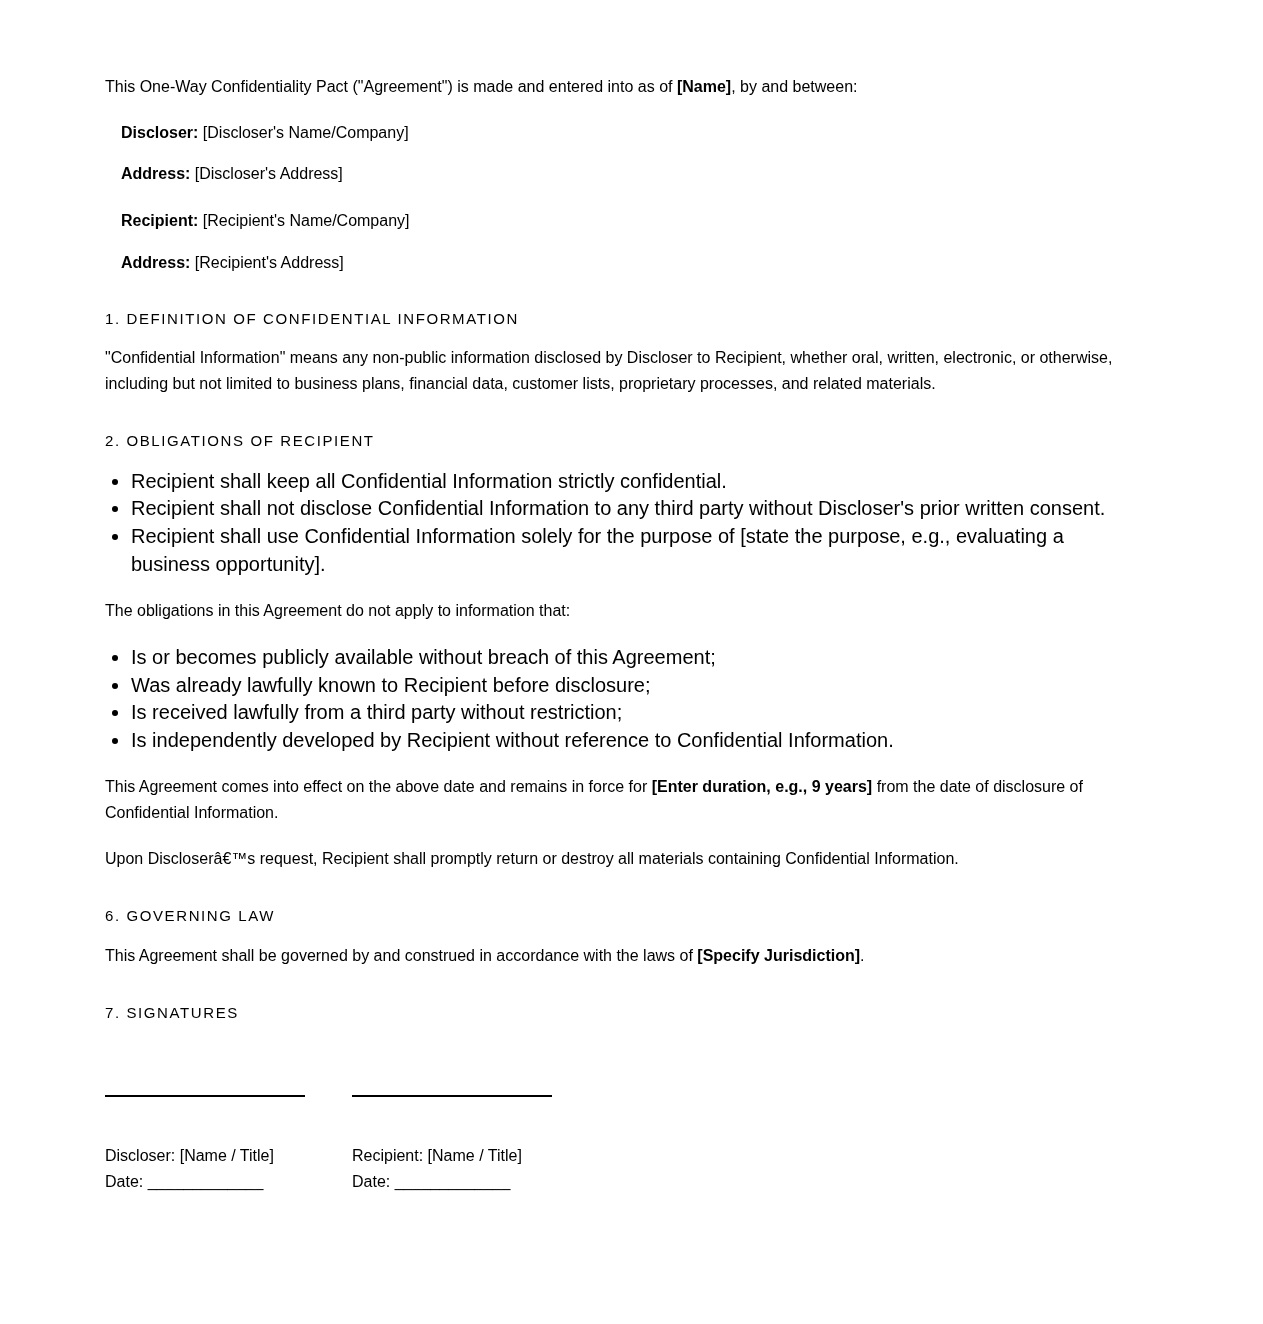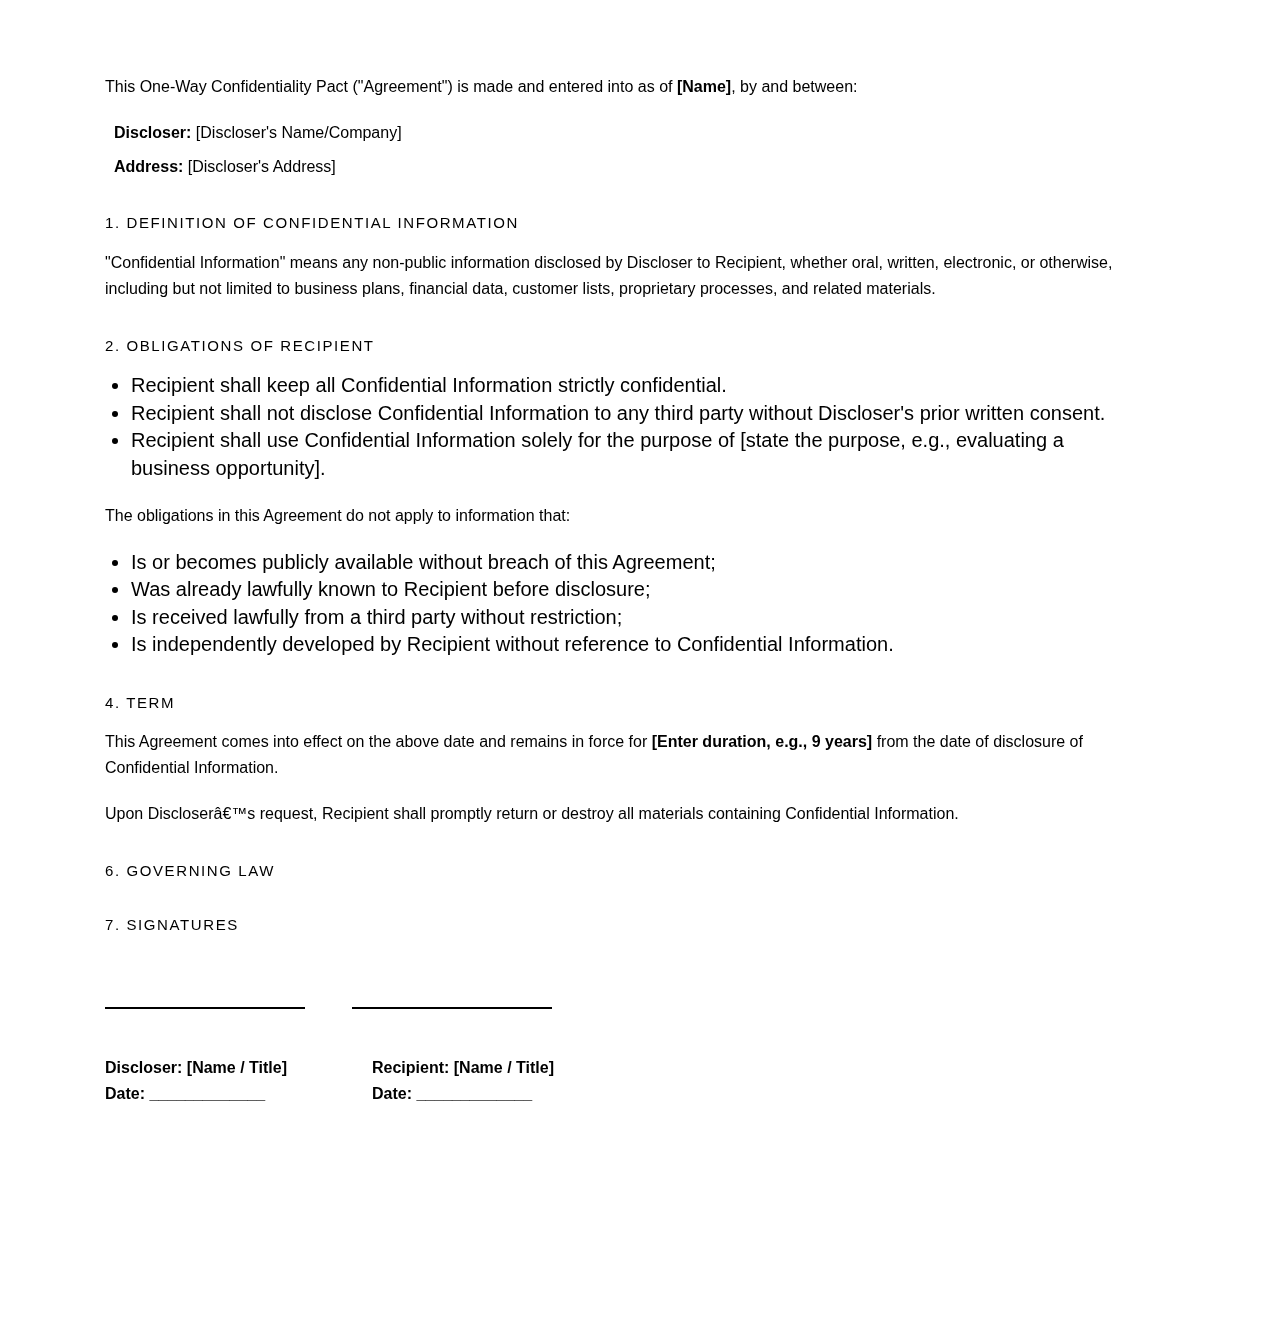--- a/index.html
+++ b/index.html
@@ -32,21 +32,21 @@
     font-size: 16px;
     line-height: 1.62;
     margin: 0 0 20px 0;
   }
   .party-block {
     margin: 0 0 22px 0;
   }
   .party-line {
     font-size: 16px;
     line-height: 1.58;
-    margin: 9px;
+    margin: 16px;
   }
   .party-line b {
     font-weight: bold;
   }
   h2.section-heading {
     font-size: 15px;
     font-weight: normal;
     letter-spacing: 1.6px;
     text-transform: uppercase;
     line-height: 1.3;
@@ -70,22 +70,21 @@
     gap: 47px;
     margin-bottom: 46px;
   }
   .sig-line {
     width: 200px;
     border-bottom: 2px solid #000000;
     height: 1px;
   }
   .sig-labels {
     display: flex;
-    gap: 67px;
-    font-weight: bold;
+    gap: 47px;
   }
   .sig-col {
     width: 200px;
   }
   .sig-col .sig-name,
   .sig-col .sig-date {
     font-size: 16px;
     line-height: 1.62;
     white-space: nowrap;
     margin: 0;
@@ -97,45 +96,49 @@
 <div class="page">
 
 
   <p class="para"><span>This One-Way Confidentiality Pact ("Agreement") is made and entered into as of </span><b>[Name]</b><span>, by and between:</span></p>
 
   <div class="party-block">
     <p class="party-line"><b>Discloser:</b> <span>[Discloser's Name/Company]</span></p>
     <p class="party-line"><b>Address:</b> <span>[Discloser's Address]</span></p>
   </div>
 
+  <div class="party-block">
+    <p class="party-line"><b>Recipient:</b> <span>[Recipient's Name/Company]</span></p>
+    <p class="party-line"><b>Address:</b> <span>[Recipient's Address]</span></p>
+  </div>
 
   <h2 class="section-heading">1. Definition of Confidential Information</h2>
   <p class="para">"Confidential Information" means any non-public information disclosed by Discloser to Recipient, whether oral, written, electronic, or otherwise, including but not limited to business plans, financial data, customer lists, proprietary processes, and related materials.</p>
 
   <h2 class="section-heading">2. Obligations of Recipient</h2>
   <ul class="bullets">
     <li>Recipient shall keep all Confidential Information strictly confidential.</li>
     <li>Recipient shall not disclose Confidential Information to any third party without Discloser's prior written consent.</li>
     <li>Recipient shall use Confidential Information solely for the purpose of [state the purpose, e.g., evaluating a business opportunity].</li>
   </ul>
 
   <p class="para">The obligations in this Agreement do not apply to information that:</p>
   <ul class="bullets">
     <li>Is or becomes publicly available without breach of this Agreement;</li>
     <li>Was already lawfully known to Recipient before disclosure;</li>
     <li>Is received lawfully from a third party without restriction;</li>
     <li>Is independently developed by Recipient without reference to Confidential Information.</li>
   </ul>
 
-  <h2 class="section-heading">4. Term</h2>
   <p class="para"><span>This Agreement comes into effect on the above date and remains in force for </span><b>[Enter duration, e.g., 9 years]</b><span> from the date of disclosure of Confidential Information.</span></p>
 
   <p class="para">Upon Discloserâ€™s request, Recipient shall promptly return or destroy all materials containing Confidential Information.</p>
 
   <h2 class="section-heading">6. Governing Law</h2>
+  <p class="para"><span>This Agreement shall be governed by and construed in accordance with the laws of </span><b>[Specify Jurisdiction]</b><span>.</span></p>
 
   <h2 class="section-heading">7. Signatures</h2>
 
   <div class="sig-area">
     <div class="sig-lines">
       <div class="sig-line"></div>
       <div class="sig-line"></div>
     </div>
     <div class="sig-labels">
       <div class="sig-col">

